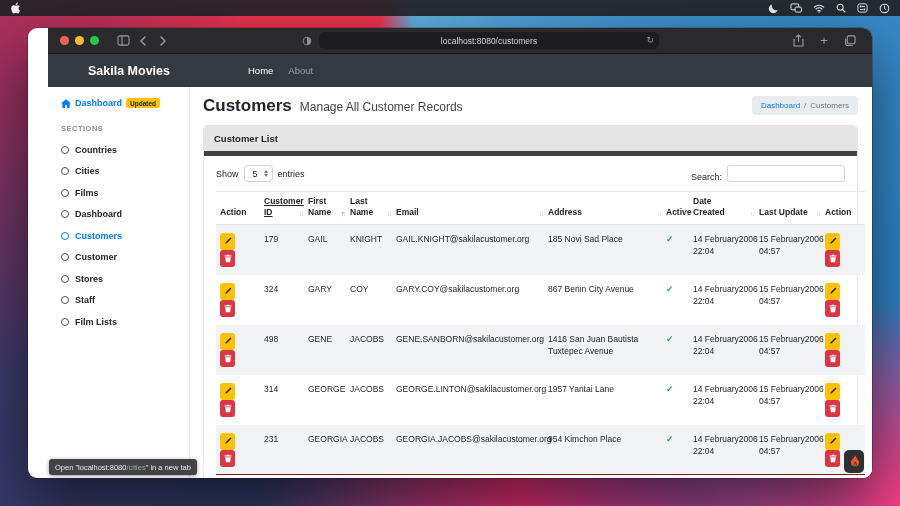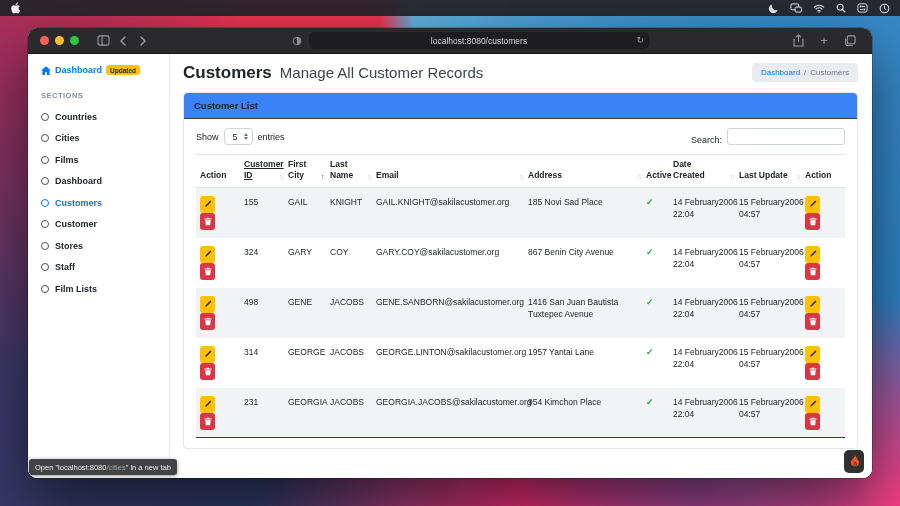--- a/index.html
+++ b/index.html
@@ -13,21 +13,21 @@
   .menubar { position:absolute; top:0; left:0; right:0; height:16px; background:rgba(36,36,40,.93);
     display:flex; align-items:center; padding:0 10px; color:#f2f2f4; font-size:9px; }
   .apple { display:flex; align-items:center; margin-right:4px; }
   .mitem { padding:0 7px; cursor:default; }
   .mitem.bold { font-weight:700; }
   .mb-right { margin-left:auto; display:flex; align-items:center; gap:11px; }
   .mb-right svg { display:block; }
   
   .window { position:absolute; left:28px; top:28px; width:844px; height:450px; border-radius:9px;
     overflow:hidden; box-shadow:0 25px 60px rgba(0,0,0,.55), 0 0 0 .5px rgba(0,0,0,.4);
-    display:flex; flex-direction:column; background:#fff; }
+    display:flex; flex-direction:column; background:#fff;padding-left:20px; }
   .toolbar { height:26px; flex:0 0 auto; background:#2a2a2c; border-bottom:1px solid #161618;
     display:flex; align-items:center; padding:0 12px; }
   .lights { display:flex; gap:6px; margin-right:14px; }
   .light { width:9px; height:9px; border-radius:50%; }
   .l-red{background:#ff5f57;} .l-yellow{background:#febc2e;} .l-green{background:#28c840;}
   .tico { color:#9a9aa0; display:flex; align-items:center; justify-content:center; width:20px; height:18px; }
   .url-zone { flex:1; display:flex; align-items:center; justify-content:center; gap:7px; }
   .url-field { width:340px; height:17px; background:#1d1d1f; border-radius:5px; position:relative;
     display:flex; align-items:center; justify-content:center; color:#d6d6d9; font-size:8.5px; }
   .reload { position:absolute; right:5px; color:#9a9aa0; font-size:9px; line-height:1; }
@@ -43,26 +43,26 @@
   .dash-row { display:flex; align-items:center; gap:4px; font-size:9px; font-weight:700; color:#007bff; }
   .badge-updated { background:#ffc107; color:#212529; font-size:6.5px; font-weight:700; padding:1.5px 4px; border-radius:3px; }
   .sections-label { margin-top:16px; color:#868e96; font-size:7.5px; font-weight:700; letter-spacing:.5px; }
   .side-item { display:flex; align-items:center; gap:6px; margin-top:11.5px; font-size:9px; font-weight:600; color:#212529; cursor:default; }
   .side-item .circle { width:8px; height:8px; border:1.3px solid #495057; border-radius:50%; flex:0 0 auto; }
   .side-item.active { color:#007bff; } .side-item.active .circle { border-color:#007bff; }
   .main { flex:1; display:flex; flex-direction:column; padding:6px 14px 0 13px; min-height:0; overflow:hidden; position:relative; }
   .page-head { display:flex; align-items:flex-start; padding:3px 0 9px; }
   .title-line { display:flex; align-items:baseline; gap:8px; }
   .page-title { font-size:17px; font-weight:700; color:#212529; }
-  .page-subtitle { font-size:15px; color:#3e444a; }
+  .page-subtitle { font-size:12px; color:#3e444a; }
   .breadcrumb { margin-left:auto; background:#e9ecef; border-radius:4px; padding:5px 9px; font-size:8px; display:flex; gap:4px; align-items:center; }
   .crumb-link { color:#007bff; } .crumb-sep, .crumb-cur { color:#6c757d; }
   
   .card { border:1px solid #e3e6ea; border-radius:4px; }
-  .card-header { background:#3b82f6; border-bottom:1px solid #404040; border-radius:4px 4px 0 0;
+  .card-header { background:#e5e5e5; border-bottom:5px solid #404040; border-radius:4px 4px 0 0;
     padding:7px 10px; font-size:9.5px; font-weight:700; color:#212529; }
   .card-body { padding:9px 12px 10px; }
   .controls { display:flex; align-items:center; font-size:9px; color:#212529; }
   .select-box { margin:0 5px; border:1px solid #ced4da; border-radius:4px; height:17px;
     display:inline-flex; align-items:center; padding:0 4px 0 8px; gap:6px; background:#fff; }
   .stepper { display:flex; flex-direction:column; gap:1px; }
   .stepper i { display:block; width:0; height:0; border-left:2.5px solid transparent; border-right:2.5px solid transparent; }
   .stepper .up { border-bottom:3px solid #6c757d; } .stepper .down { border-top:3px solid #6c757d; }
   .search { margin-left:auto; display:flex; align-items:flex-end; gap:5px; }
   .search input { width:118px; height:17px; border:1px solid #ced4da; border-radius:3px; outline:none; font-size:9px; padding:0 4px; }
@@ -170,20 +170,27 @@
         <span class="tico">
           <svg width="12" height="12" viewBox="0 0 13 13">
               <rect x="3.5" y="1" width="8.5" height="8.5" rx="1.8" fill="none" stroke="#9a9aa0" stroke-width="1.2"></rect>
               <path d="M1.8 4v5.5A1.8 1.8 0 0 0 3.6 11.3H9" fill="none" stroke="#9a9aa0" stroke-width="1.2" stroke-linecap="round"></path>
             </svg>
         </span>
       </div>
     </div>
 
     <div class="webpage">
+      <div class="navbar">
+        <span class="brand">Sakila Movies</span>
+        <span class="nav-links">
+            <span class="nav-link active">Home</span>
+            <span class="nav-link">About</span>
+          </span>
+      </div>
 
       <div class="content">
         <aside class="sidebar">
           <div class="dash-row">
             <svg width="10" height="9" viewBox="0 0 16 14">
                 <path fill="#007bff" d="M8 0L0 7h2.2v7h4.2V9.6h3.2V14h4.2V7H16z"></path>
               </svg>
             <span>Dashboard</span>
             <span class="badge-updated">Updated</span>
           </div>
@@ -257,42 +264,42 @@
                 <span class="search">
                   <span>Search:</span>
                   <input type="text" value="" style="">
                 </span>
               </div>
               <table>
                 <thead>
                     <tr>
                       <th class="no-sort" style="width: 44px;"><span>Action</span></th>
                       <th style="width: 44px; text-decoration: underline;"><span>Customer ID</span><span class="sort"><span>↑</span><span>↓</span></span></th>
-                      <th style="width: 42px;"><span>First City</span><span class="sort"><span class="on">↑</span><span>↓</span></span></th>
+                      <th style="width: 42px;"><span>First Name</span><span class="sort"><span class="on">↑</span><span>↓</span></span></th>
                       <th style="width: 46px;"><span>Last Name</span><span class="sort"><span>↑</span><span>↓</span></span></th>
                       <th style="width: 152px;"><span>Email</span><span class="sort"><span>↑</span><span>↓</span></span></th>
                       <th style="width: 118px;"><span>Address</span><span class="sort"><span>↑</span><span>↓</span></span></th>
                       <th style="width: 27px;"><span>Active</span><span class="sort"><span>↑</span><span>↓</span></span></th>
                       <th style="width: 66px;"><span>Date Created</span><span class="sort"><span>↑</span><span>↓</span></span></th>
                       <th style="width: 66px;"><span>Last Update</span><span class="sort"><span>↑</span><span>↓</span></span></th>
                       <th class="no-sort" style="width: 44px;"><span>Action</span></th>
                     </tr>
                   </thead>
                 <tbody>
                     <tr class="stripe">
                       <td><button class="btn-sm btn-edit">
                           <svg width="8" height="8" viewBox="0 0 16 16">
                             <path fill="#212529" d="M12.9 1.1l2 2L5.6 12.4l-3 .9.9-3z"></path>
                           </svg>
                         </button><button class="btn-sm btn-del">
                           <svg width="8" height="9" viewBox="0 0 16 17">
                             <path fill="#fff" d="M5.5 1h5v1.4H15v2H1v-2h4.5zM2.5 5.8h11L12.4 16H3.6z"></path>
                           </svg>
                         </button></td>
-                      <td>155</td>
+                      <td>179</td>
                       <td>GAIL</td>
                       <td>KNIGHT</td>
                       <td>GAIL.KNIGHT@sakilacustomer.org</td>
                       <td>185 Novi Sad Place</td>
                       <td><span class="check">✓</span></td>
                       <td>
                         <div class="nowrap">14 February2006</div>
                         <div>22:04</div>
                       </td>
                       <td>

